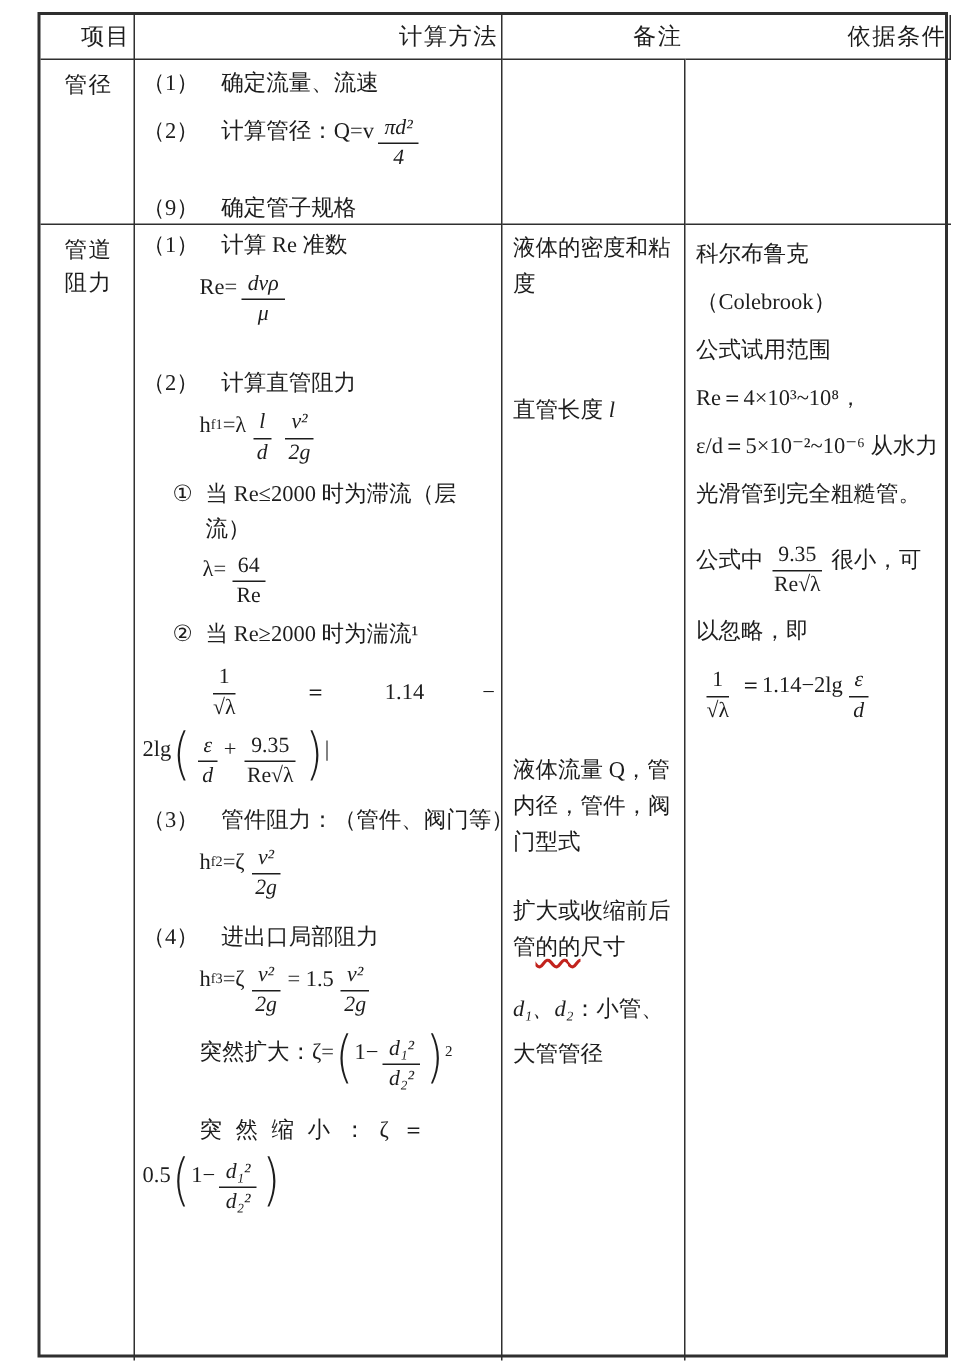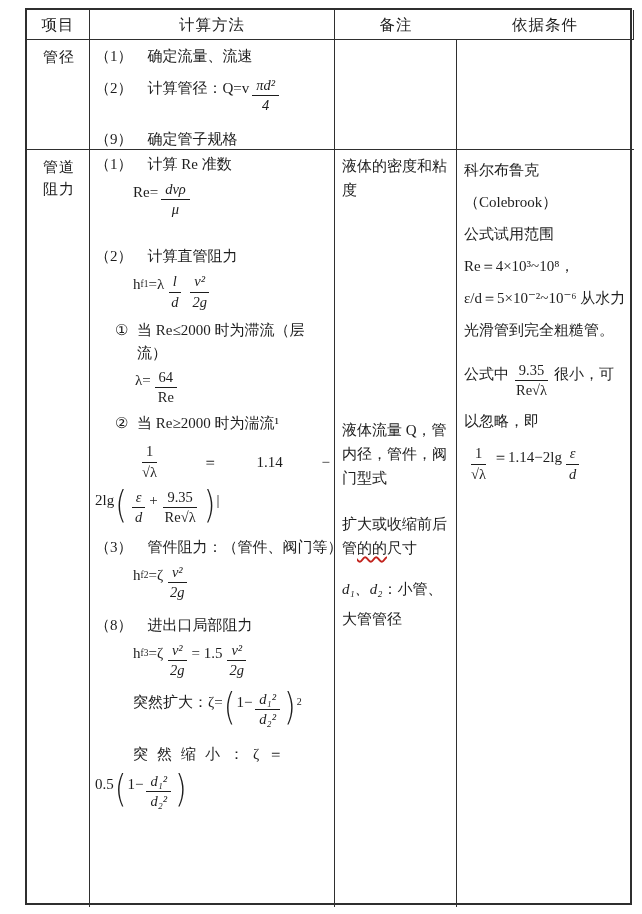--- a/index.html
+++ b/index.html
@@ -31,21 +31,21 @@
     border-right:1px solid var(--border);
     border-bottom:1px solid var(--border);
     overflow:hidden;
     font-size:15px;
     line-height:22px;
     padding:3px 4px 3px 6px;
   }
   .cell.last-col{border-right:none;}
   .cell.last-row{border-bottom:none;}
   .hdr{
-    display:flex;align-items:center;justify-content:center;
+    display:flex;align-items:center;justify-content:flex-end;
     font-size:15.5px;letter-spacing:1px;padding:2px;font-family:Liberation Serif, serif;
   }
   .label-cell{padding-top:6px;text-align:center;letter-spacing:1px;}
   .method-cell{padding-left:5px;}
   .step{white-space:nowrap;font-size:15px;}
   .formula{
     font-family:"Liberation Serif","DejaVu Serif",serif;
     display:flex;align-items:flex-start;white-space:nowrap;
     font-size:15px;
   }
@@ -201,21 +201,21 @@
       <div class="formula ind1" style="margin-top:6px">
         <span>h</span>
           <sub class="fsub">f2</sub>
           <span>=ζ</span>
         <span class="frac it">
             <span class="num">v²</span>
             <span class="den">2g</span>
           </span>
       </div>
 
-      <div class="step" style="margin-top:12px"><span>（8）　进出口局部阻力</span></div>
+      <div class="step" style="margin-top:12px"><span>（4）　进出口局部阻力</span></div>
       <div class="formula ind1" style="margin-top:6px">
         <span>h</span>
           <sub class="fsub">f3</sub>
           <span>=ζ</span>
         <span class="frac it">
             <span class="num">v²</span>
             <span class="den">2g</span>
           </span>
         <span style="margin:0 0">= 1.5</span>
         <span class="frac it">
@@ -245,20 +245,24 @@
         <span class="frac it">
             <span class="num">d₁²</span>
             <span class="den">d₂²</span>
           </span>
         <span class="bigp">)</span>
       </div>
     </div>
 
     <div class="cell last-row cond-cell">
       <div>液体的密度和粘度</div>
+      <div style="margin-top:60px">
+        <span>直管长度</span>
+        <span class="serif-var">l</span>
+      </div>
       <div style="margin-top:216px">液体流量 Q，管内径，管件，阀门型式</div>
       <div style="margin-top:22px">
         <span>扩大或收缩前后管</span><span class="sq">的的</span><span>尺寸</span>
       </div>
       <div style="margin-top:14px;line-height:30px">
         <span class="serif-var">d₁、d₂</span><span>：小管、大管管径</span>
       </div>
     </div>
 
     <div class="cell last-row last-col remark-cell">

